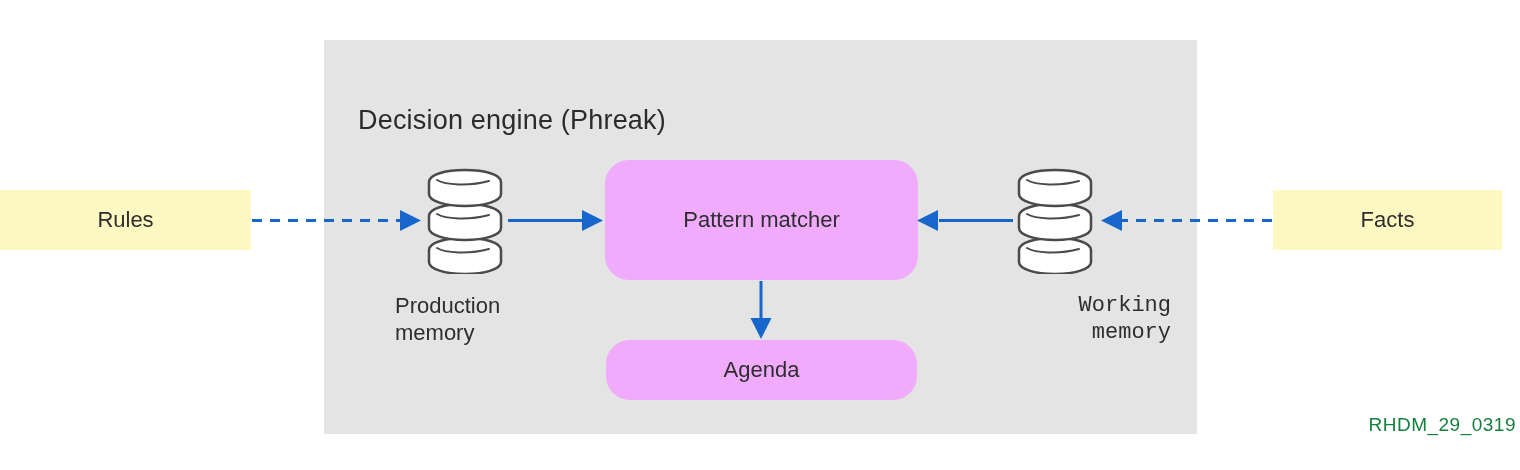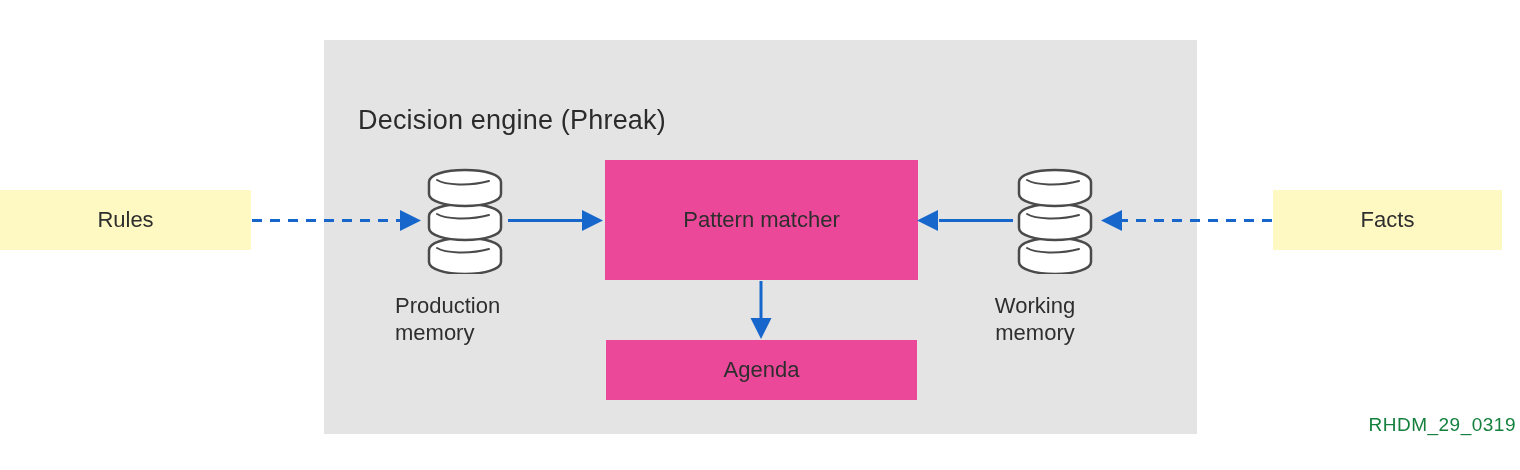--- a/index.html
+++ b/index.html
@@ -40,21 +40,22 @@
     align-items: center;
     justify-content: center;
     font-size: 22px;
     color: #2e2e2e;
     white-space: nowrap;
   }
   .blue-box {
     background: #fef9c3;
   }
   .white-box {
-    background: #ec4899;
+    background: #f0abfc;
+    border-radius: 24px;
   }
   .rules-box   { left: 0px;    top: 190px; width: 251px; height: 60px; }
   .facts-box   { left: 1273px; top: 190px; width: 229px; height: 60px; }
   .pattern-box { left: 605px;  top: 160px; width: 313px; height: 120px; }
   .agenda-box  { left: 606px;  top: 340px; width: 311px; height: 60px; align-items: center; }
   .db-icon {
     position: absolute;
     width: 82px;
     height: 108px;
   }
@@ -65,24 +66,25 @@
     font-size: 22px;
     line-height: 27px;
     color: #2e2e2e;
   }
   .mem-label.production {
     left: 395px;
     top: 292px;
     width: 140px;
   }
   .mem-label.working {
-    left: 965px;
+    left: 1031px;
     top: 292px;
     width: 140px;
-    text-align: center;
+    text-align: right;
+    font-family: Liberation Mono, monospace;
   }
   .overlay {
     position: absolute;
     left: 0;
     top: 0;
     pointer-events: none;
   }
   .watermark {
     position: absolute;
     right: 4px;

